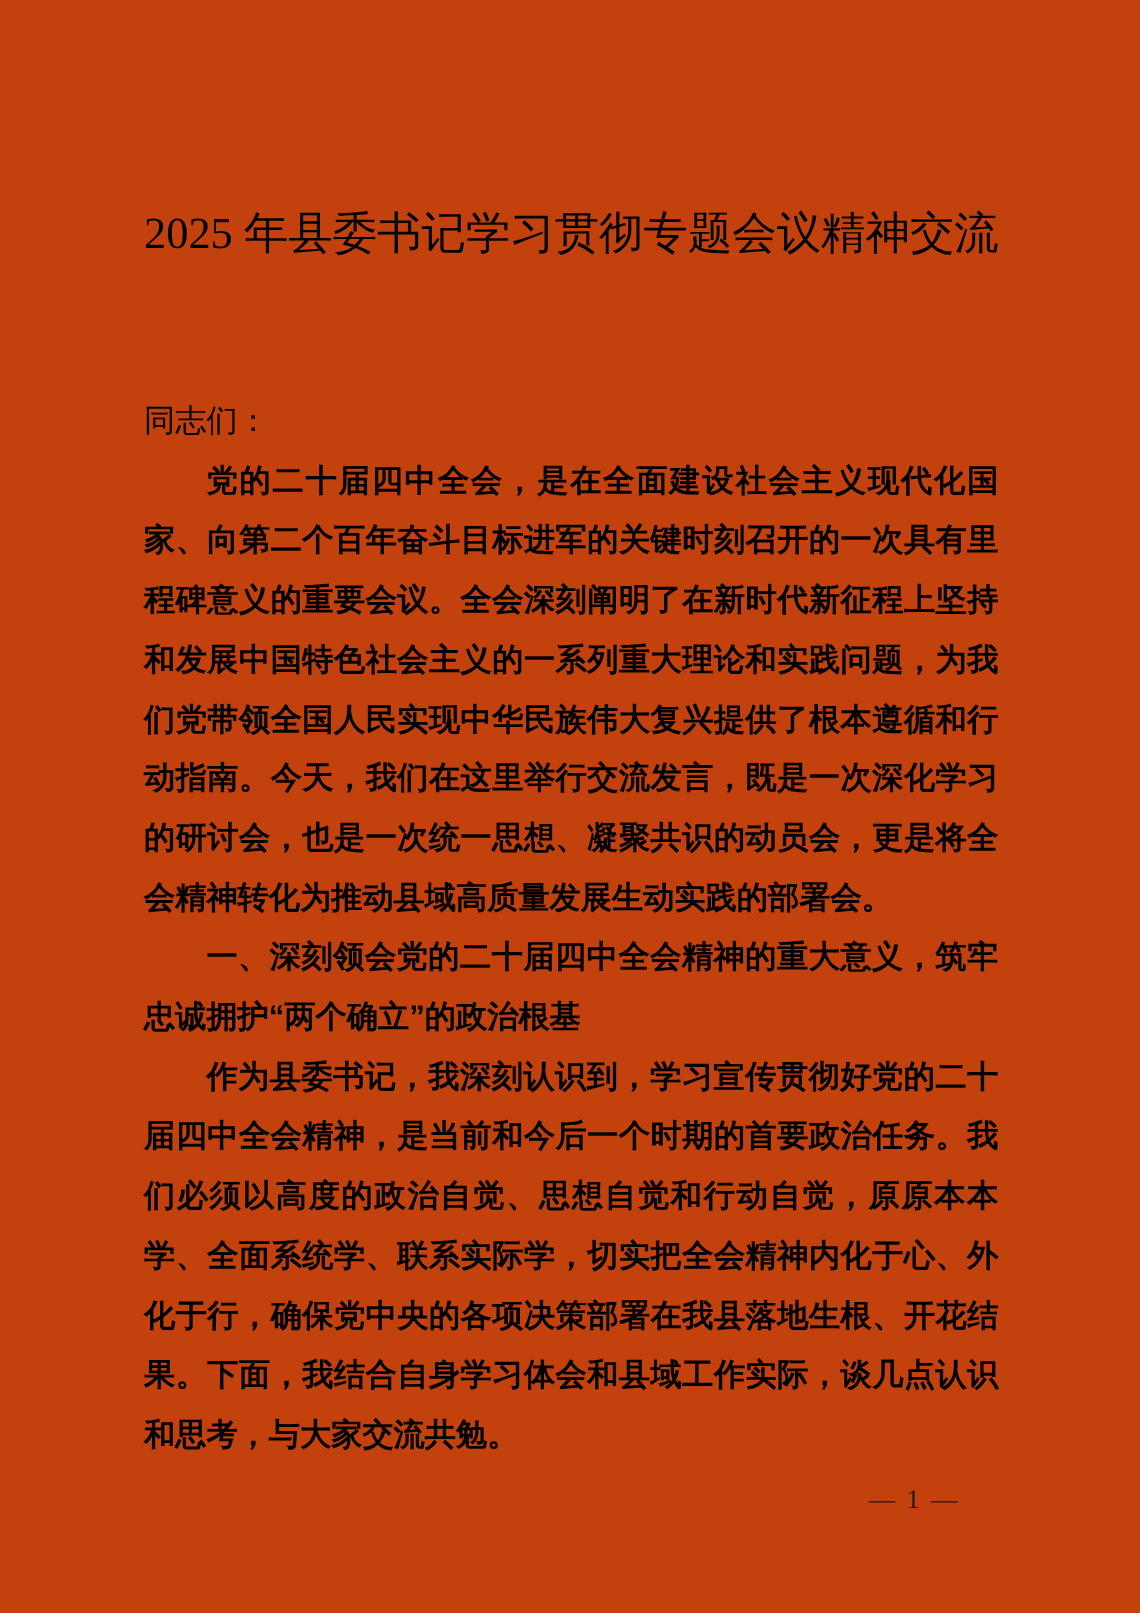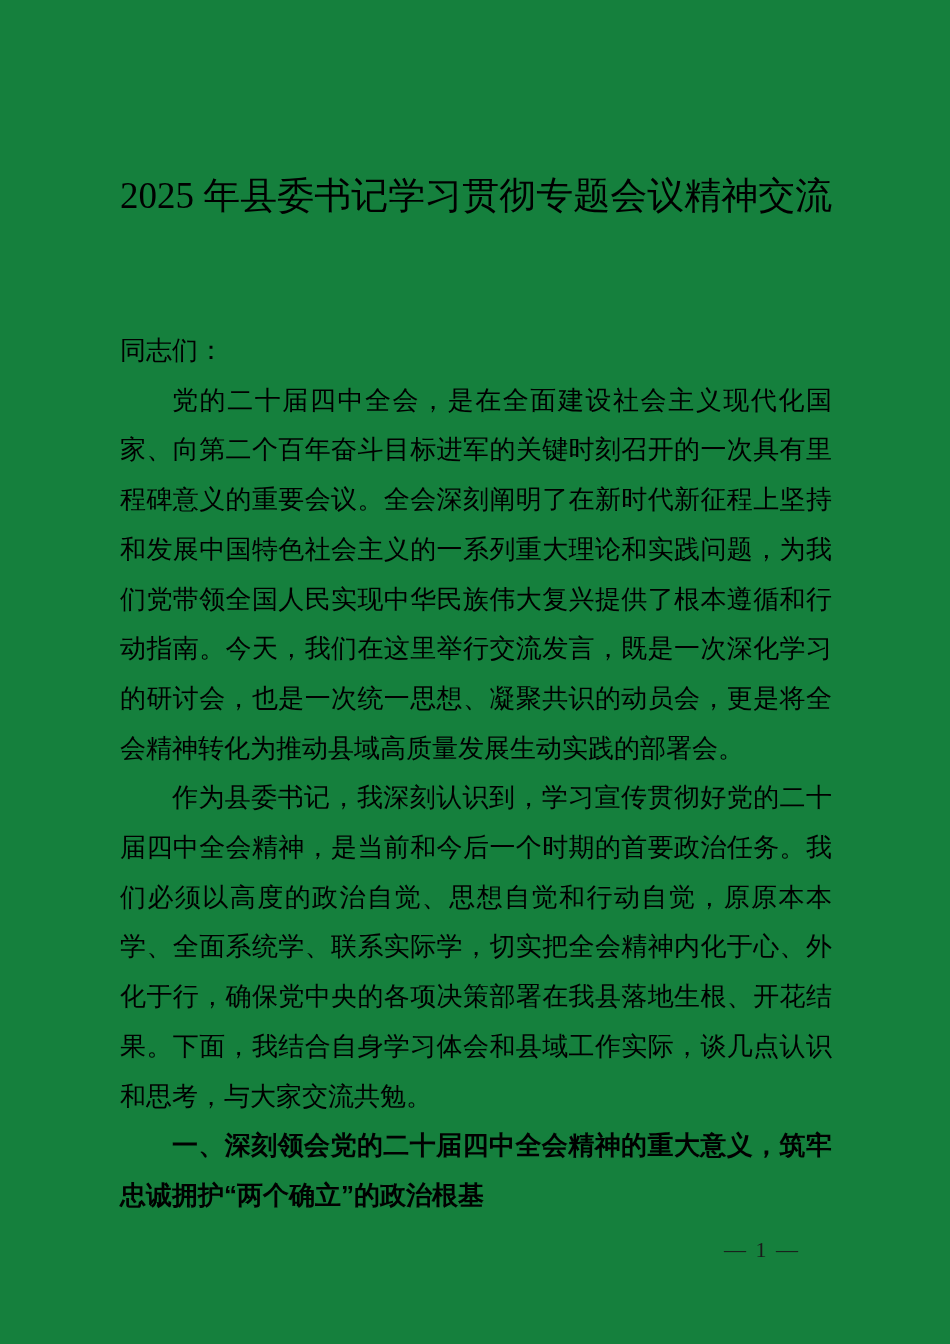--- a/index.html
+++ b/index.html
@@ -4,21 +4,21 @@
 <style>
   html, body {
     margin: 0;
     padding: 0;
     background: #ffffff;
   }
   .page {
     position: relative;
     width: 950px;
     height: 1344px;
-    background: #15803d;
+    background: #c2410c;
     color: #000000;
     overflow: hidden;
     font-family: "Liberation Sans", sans-serif;
   }
   .doc-title {
     position: absolute;
     top: 168px;
     left: 120px;
     width: 712px;
     margin: 0;
@@ -43,20 +43,21 @@
     text-align: justify;
     text-justify: inter-ideograph;
     color: #000000;
   }
   .doc-body p {
     margin: 0;
     padding: 0;
   }
   .para-indent {
     text-indent: 2em;
+    font-weight: bold;
   }
   .section-heading {
     font-weight: 700;
   }
   .page-footer {
     position: absolute;
     top: 1237px;
     left: 0;
     right: 150px;
     text-align: right;
@@ -72,21 +73,21 @@
 
 <div class="page">
 
   <h1 class="doc-title">
     <span class="title-line">2025 年县委书记学习贯彻专题会议精神交流</span>
   </h1>
 
   <div class="doc-body">
     <p class="salutation">同志们：</p>
     <p class="para-indent">党的二十届四中全会，是在全面建设社会主义现代化国家、向第二个百年奋斗目标进军的关键时刻召开的一次具有里程碑意义的重要会议。全会深刻阐明了在新时代新征程上坚持和发展中国特色社会主义的一系列重大理论和实践问题，为我们党带领全国人民实现中华民族伟大复兴提供了根本遵循和行动指南。今天，我们在这里举行交流发言，既是一次深化学习的研讨会，也是一次统一思想、凝聚共识的动员会，更是将全会精神转化为推动县域高质量发展生动实践的部署会。</p>
+    <p class="para-indent section-heading">一、深刻领会党的二十届四中全会精神的重大意义，筑牢忠诚拥护“两个确立”的政治根基</p>
     <p class="para-indent">作为县委书记，我深刻认识到，学习宣传贯彻好党的二十届四中全会精神，是当前和今后一个时期的首要政治任务。我们必须以高度的政治自觉、思想自觉和行动自觉，原原本本学、全面系统学、联系实际学，切实把全会精神内化于心、外化于行，确保党中央的各项决策部署在我县落地生根、开花结果。下面，我结合自身学习体会和县域工作实际，谈几点认识和思考，与大家交流共勉。</p>
-    <p class="para-indent section-heading">一、深刻领会党的二十届四中全会精神的重大意义，筑牢忠诚拥护“两个确立”的政治根基</p>
   </div>
 
   <div class="page-footer">
     <span>— 1 —</span>
   </div>
 
 </div>
 
 </body></html>

